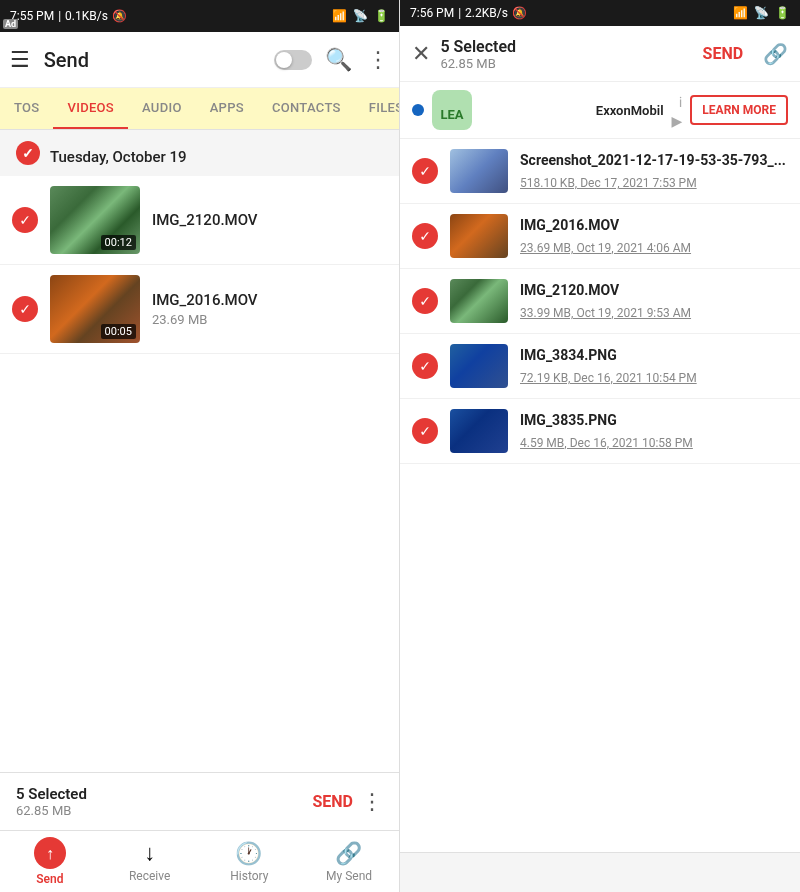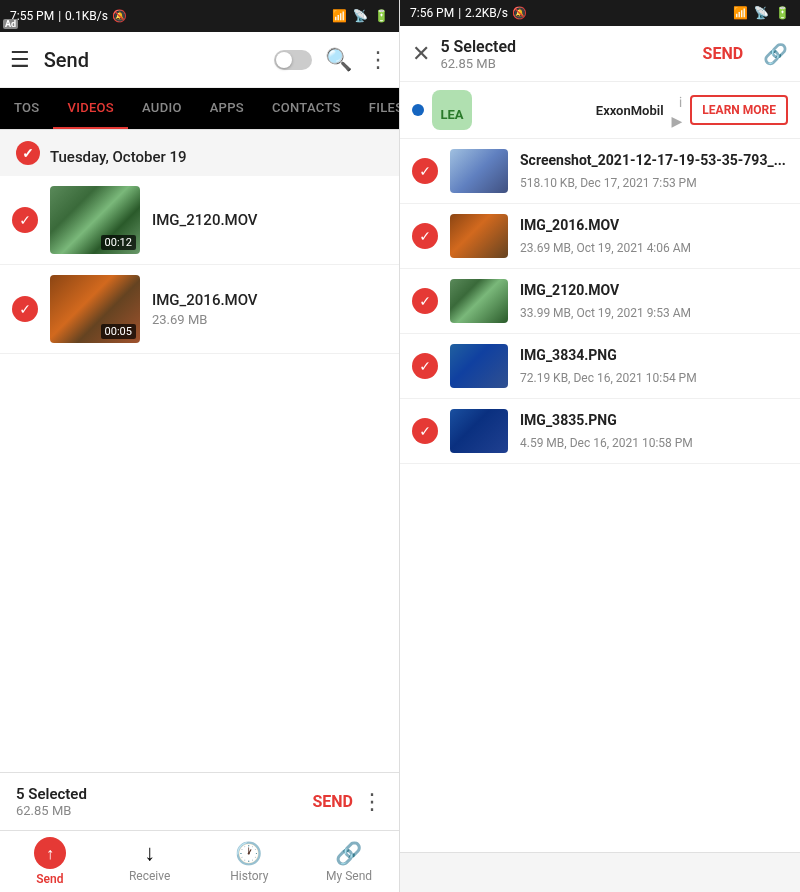--- a/index.html
+++ b/index.html
@@ -82,21 +82,21 @@
     }
     .icon-btn {
       font-size: 22px;
       cursor: pointer;
       color: #555;
     }
 
     .tabs {
       display: flex;
       border-bottom: 1px solid #e0e0e0;
-      background: #000000;
+      background: #fef9c3;
       overflow-x: auto;
     }
     .tab {
       padding: 12px 14px;
       font-size: 13px;
       font-weight: 500;
       color: #888;
       cursor: pointer;
       white-space: nowrap;
       letter-spacing: 0.3px;
@@ -375,21 +375,21 @@
       flex-shrink: 0;
       overflow: hidden;
     }
     .sel-thumb-1 { background: linear-gradient(135deg, #a0c0e0 0%, #6080c0 50%, #405080 100%); }
     .sel-thumb-2 { background: linear-gradient(135deg, #8B4513 0%, #D2691E 40%, #654321 100%); }
     .sel-thumb-3 { background: linear-gradient(135deg, #5a8a5a 0%, #3a6a3a 30%, #7ab87a 50%, #2a5a2a 100%); }
     .sel-thumb-4 { background: linear-gradient(135deg, #2060a0 0%, #1040a0 40%, #305090 100%); }
     .sel-thumb-5 { background: linear-gradient(135deg, #1a50a0 0%, #0a3080 40%, #204090 100%); }
     .sel-info { flex: 1; }
     .sel-name { font-size: 14px; font-weight: 700; color: #222; }
-    .sel-meta { font-size: 12px; color: #888; margin-top: 8px; }
+    .sel-meta { font-size: 12px; color: #888; margin-top: 8px; text-decoration: underline; }
 
     .right-bottom {
       height: 40px;
       background: #f5f5f5;
       border-top: 1px solid #e0e0e0;
     }
   </style>
 </head>
 <body>
 

